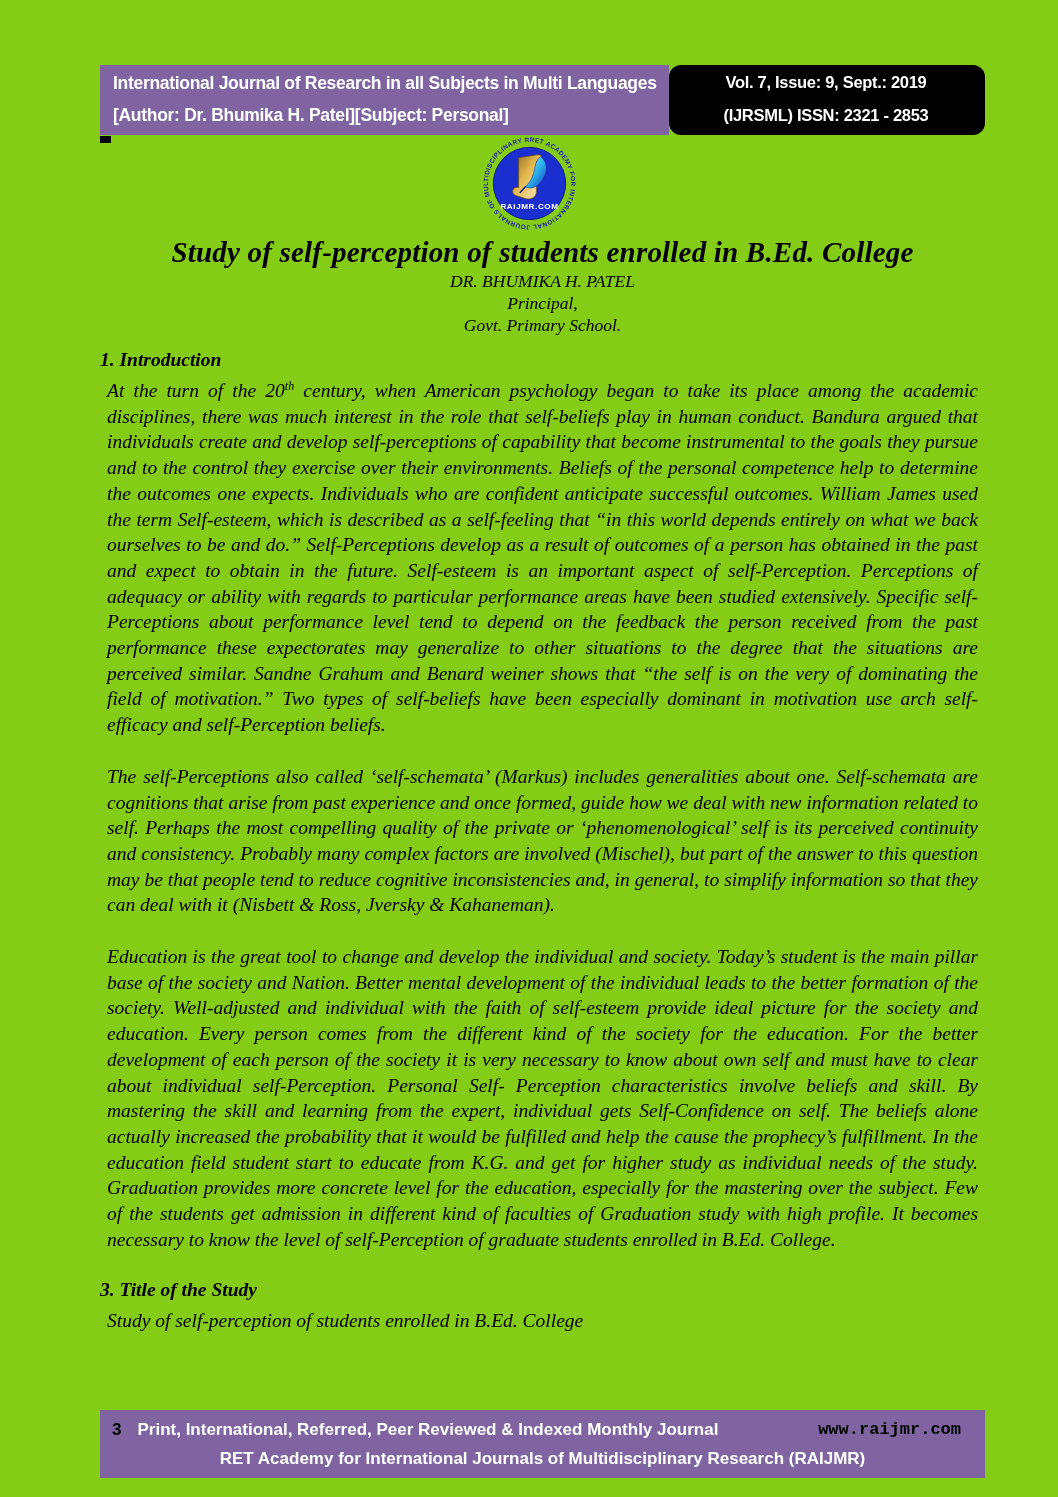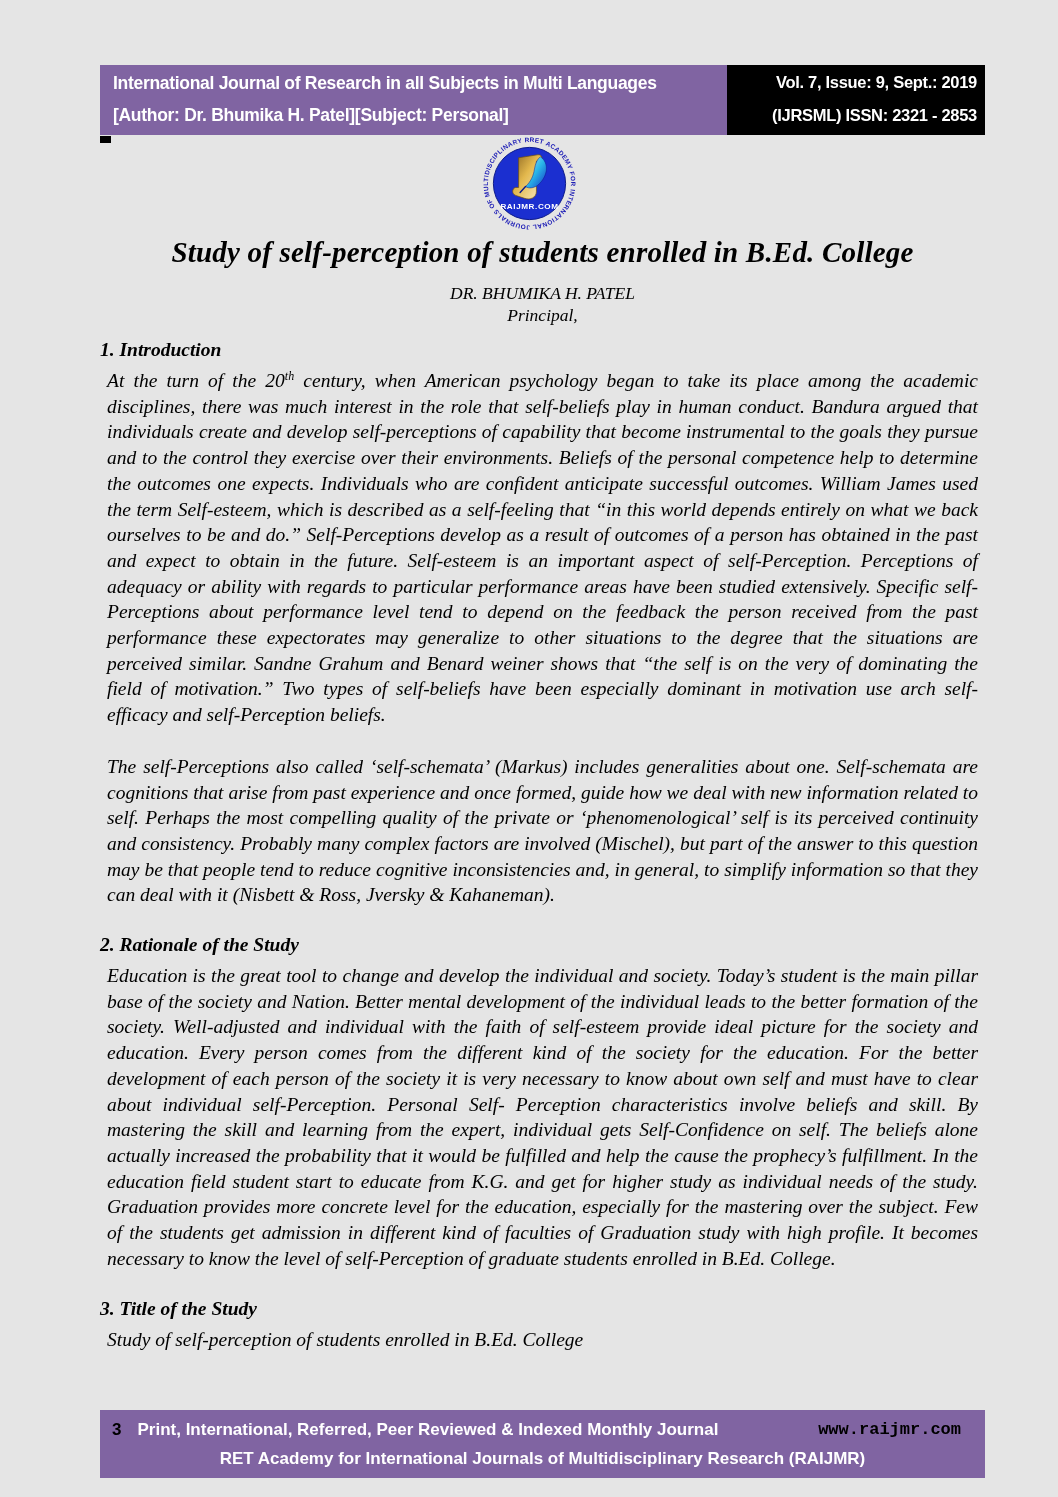--- a/index.html
+++ b/index.html
@@ -1,21 +1,21 @@
 <!DOCTYPE html>
 <html><head>
 <meta charset="utf-8">
 <style>
   * { box-sizing: border-box; }
   html, body { margin: 0; padding: 0; background: #ffffff; }
   .page {
     position: relative;
     width: 1058px;
     height: 1497px;
-    background: #e5e5e5;
+    background: #84cc16;
     overflow: hidden;
     font-family: "Liberation Serif", serif;
     color: #000;
   }
 
   
   .masthead {
     position: absolute;
     left: 100px; top: 65px;
     width: 885px; height: 70px;
@@ -27,27 +27,28 @@
     background: #8064A2;
     flex: 1;
     color: #fff;
     padding: 8px 8px 9px 13px;
     display: flex; flex-direction: column; justify-content: space-between;
     font-size: 17.5px; line-height: 1.2; letter-spacing: -0.3px;
     white-space: nowrap;
   }
   .masthead-right {
     background: #000;
-    width: 258px;
+    width: 316px;
     color: #fff;
     padding: 8px 8px 9px 6px;
     display: flex; flex-direction: column; justify-content: space-between;
-    text-align: right;
+    text-align: center;
     font-size: 16.5px; line-height: 1.2; letter-spacing: -0.3px;
     white-space: nowrap;
+    border-radius: 12px;
   }
 
   .page-mark {
     position: absolute;
     left: 100px; top: 136px;
     width: 11px; height: 7px;
     background: #000;
   }
 
   
@@ -69,21 +70,21 @@
     font-size: 29px;
     font-weight: 700;
     text-align: center;
     margin: 0;
     letter-spacing: 0.2px;
   }
   .byline {
     text-align: center;
     font-size: 17.5px;
     line-height: 22px;
-    margin-top: 13px;
+    margin-top: 1px;
   }
   .section-heading {
     font-size: 19.5px;
     font-weight: 700;
     margin: 13px 0 0 0;
   }
   .section-heading.spaced { margin-top: 26px; }
   p.body-par {
     font-size: 19.5px;
     line-height: 25.7px;
@@ -160,27 +161,27 @@
       <text x="50" y="76" text-anchor="middle" font-family="Liberation Sans, sans-serif" font-weight="bold" font-size="8.2" fill="#ffffff" letter-spacing="0.6">RAIJMR.COM</text>
     </svg>
   </div>
 
   <div class="article">
     <h1 class="article-title">Study of self-perception of students enrolled in B.Ed. College</h1>
 
     <div class="byline">
       <div>DR. BHUMIKA H. PATEL</div>
       <div>Principal,</div>
+      <div>Govt. Primary School.</div>
     </div>
 
     <h2 class="section-heading">1. Introduction</h2>
     <p class="body-par"><span>At the turn of the 20</span><sup>th</sup><span> century, when American psychology began to take its place among the academic disciplines, there was much interest in the role that self-beliefs play in human conduct. Bandura argued that individuals create and develop self-perceptions of capability that become instrumental to the goals they pursue and to the control they exercise over their environments. Beliefs of the personal competence help to determine the outcomes one expects. Individuals who are confident anticipate successful outcomes. William James used the term Self-esteem, which is described as a self-feeling that “in this world depends entirely on what we back ourselves to be and do.” Self-Perceptions develop as a result of outcomes of a person has obtained in the past and expect to obtain in the future. Self-esteem is an important aspect of self-Perception. Perceptions of adequacy or ability with regards to particular performance areas have been studied extensively. Specific self-Perceptions about performance level tend to depend on the feedback the person received from the past performance these expectorates may generalize to other situations to the degree that the situations are perceived similar. Sandne Grahum and Benard weiner shows that “the self is on the very of dominating the field of motivation.” Two types of self-beliefs have been especially dominant in motivation use arch self-efficacy and self-Perception beliefs.</span></p>
     <p class="body-par">The self-Perceptions also called ‘self-schemata’ (Markus) includes generalities about one. Self-schemata are cognitions that arise from past experience and once formed, guide how we deal with new information related to self. Perhaps the most compelling quality of the private or ‘phenomenological’ self is its perceived continuity and consistency. Probably many complex factors are involved (Mischel), but part of the answer to this question may be that people tend to reduce cognitive inconsistencies and, in general, to simplify information so that they can deal with it (Nisbett &amp; Ross, Jversky &amp; Kahaneman).</p>
 
-    <h2 class="section-heading spaced">2. Rationale of the Study</h2>
     <p class="body-par">Education is the great tool to change and develop the individual and society. Today’s student is the main pillar base of the society and Nation. Better mental development of the individual leads to the better formation of the society. Well-adjusted and individual with the faith of self-esteem provide ideal picture for the society and education. Every person comes from the different kind of the society for the education. For the better development of each person of the society it is very necessary to know about own self and must have to clear about individual self-Perception. Personal Self- Perception characteristics involve beliefs and skill. By mastering the skill and learning from the expert, individual gets Self-Confidence on self. The beliefs alone actually increased the probability that it would be fulfilled and help the cause the prophecy’s fulfillment. In the education field student start to educate from K.G. and get for higher study as individual needs of the study. Graduation provides more concrete level for the education, especially for the mastering over the subject. Few of the students get admission in different kind of faculties of Graduation study with high profile. It becomes necessary to know the level of self-Perception of graduate students enrolled in B.Ed. College.</p>
 
     <h2 class="section-heading spaced">3. Title of the Study</h2>
     <p class="body-par">Study of self-perception of students enrolled in B.Ed. College</p>
   </div>
 
   <div class="page-footer">
     <div class="footer-line1">
       <span class="footer-page-num">3</span>
       <span class="footer-left-text">Print, International, Referred, Peer Reviewed &amp; Indexed Monthly Journal</span>

